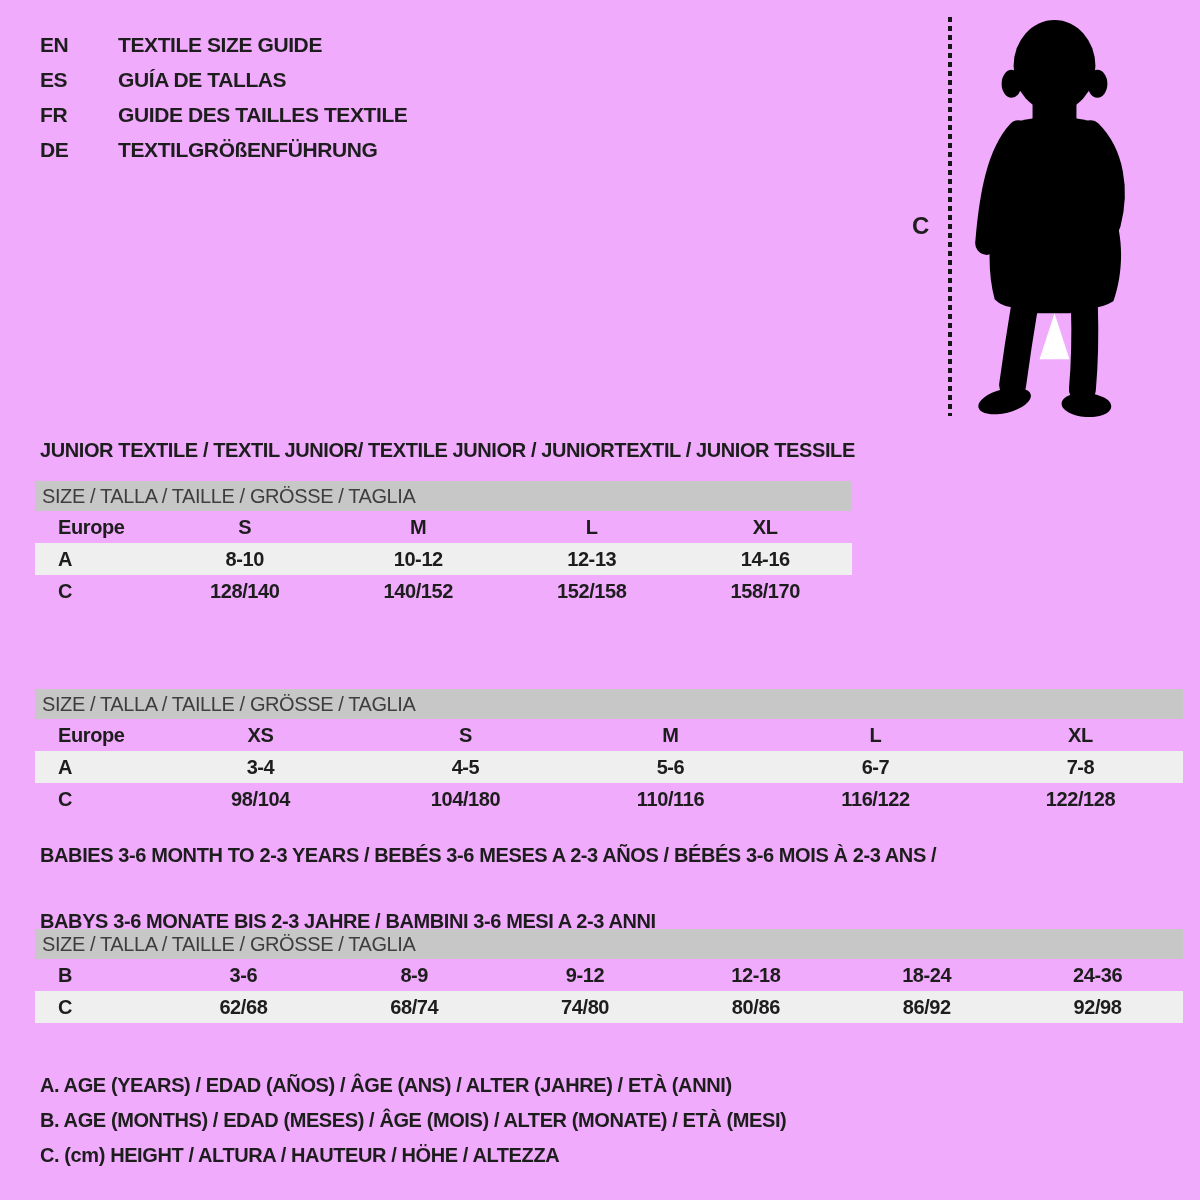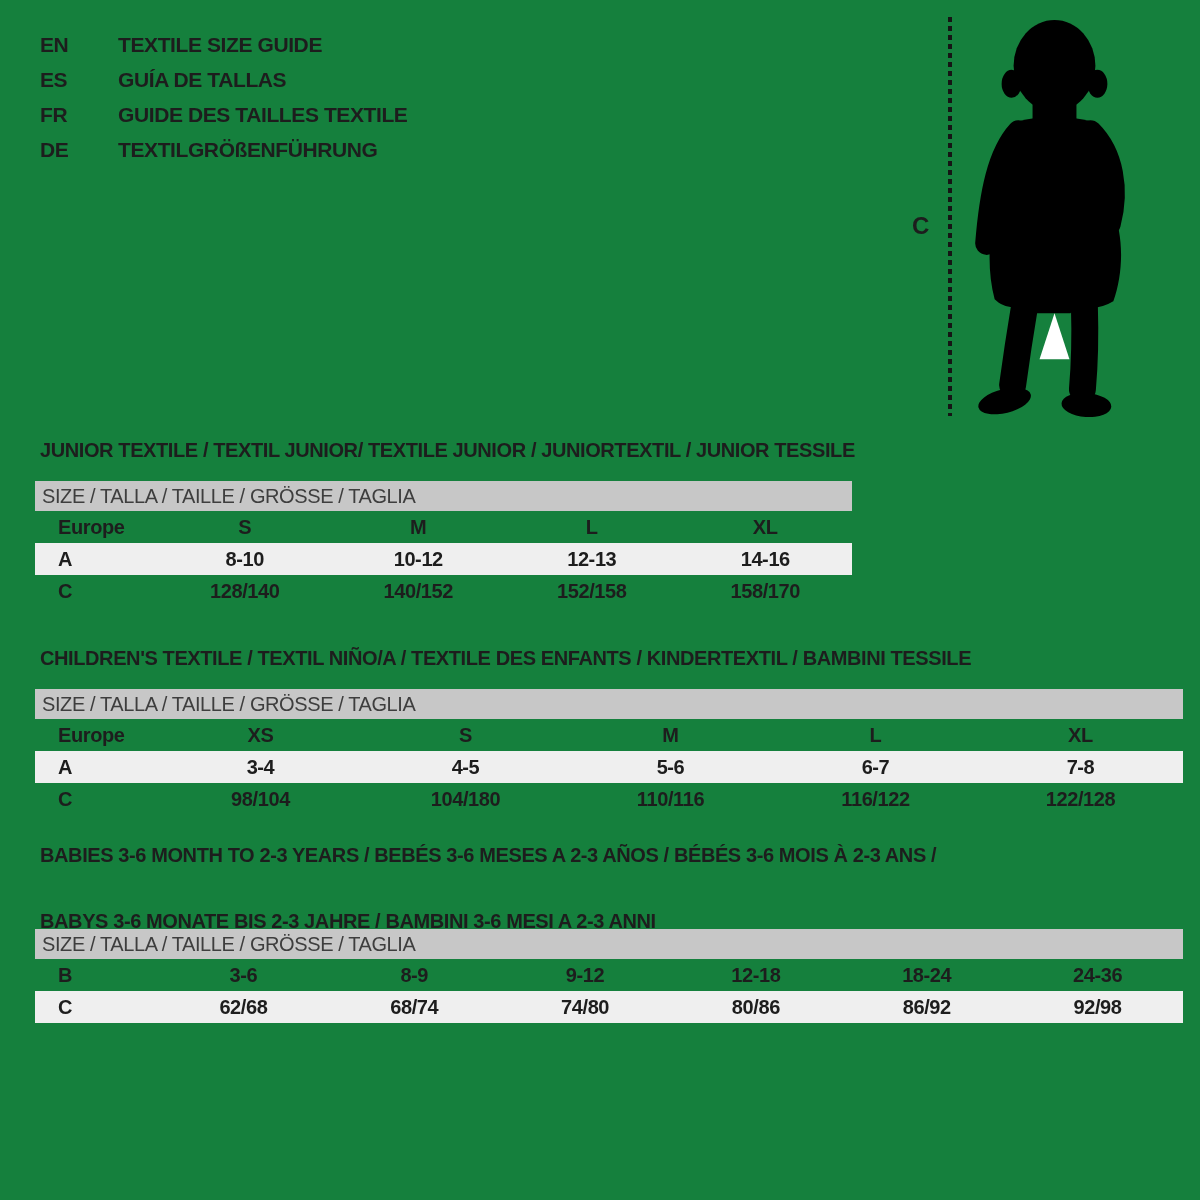--- a/index.html
+++ b/index.html
@@ -1,17 +1,17 @@
 <!DOCTYPE html>
 <html><head>
 <meta charset="utf-8">
 <style>
   html,body{margin:0;padding:0;background:#fff;}
   #canvas{
-    position:relative;width:1200px;height:1200px;background:#15803d;overflow:hidden;
+    position:relative;width:1200px;height:1200px;background:#f0abfc;overflow:hidden;
     font-family:"Liberation Sans","DejaVu Sans",sans-serif;
     color:#1d1d1d;-webkit-font-smoothing:antialiased;
   }
 
   
   #lang-block{position:absolute;left:40px;top:27px;}
   .lang-row{display:flex;height:35px;align-items:center;}
   .lang-code{width:78px;font-size:21px;font-weight:bold;letter-spacing:-0.4px;}
   .lang-title{font-size:21px;font-weight:bold;letter-spacing:-0.4px;}
 
@@ -104,21 +104,20 @@
     </div>
     <div class="tbl-row">
       <div class="cell-label">C</div>
       <div class="cell">128/140</div>
       <div class="cell">140/152</div>
       <div class="cell">152/158</div>
       <div class="cell">158/170</div>
     </div>
   </div>
 
-  <div class="sec-title" style="top:641px;">CHILDREN'S TEXTILE / TEXTIL NIÑO/A / TEXTILE DES ENFANTS / KINDERTEXTIL / BAMBINI TESSILE</div>
   <div class="tbl" style="top:689px;width:1148px;">
     <div class="tbl-head">SIZE / TALLA / TAILLE / GRÖSSE / TAGLIA</div>
     <div class="tbl-row">
       <div class="cell-label">Europe</div>
       <div class="cell">XS</div>
       <div class="cell">S</div>
       <div class="cell">M</div>
       <div class="cell">L</div>
       <div class="cell">XL</div>
     </div>
@@ -157,14 +156,19 @@
       <div class="cell-label">C</div>
       <div class="cell">62/68</div>
       <div class="cell">68/74</div>
       <div class="cell">74/80</div>
       <div class="cell">80/86</div>
       <div class="cell">86/92</div>
       <div class="cell">92/98</div>
     </div>
   </div>
 
+  <div id="legend-block">
+    <div class="legend-line">A. AGE (YEARS) / EDAD (AÑOS) / ÂGE (ANS) / ALTER (JAHRE) / ETÀ (ANNI)</div>
+    <div class="legend-line">B. AGE (MONTHS) / EDAD (MESES) / ÂGE (MOIS) / ALTER (MONATE) / ETÀ (MESI)</div>
+    <div class="legend-line">C. (cm) HEIGHT / ALTURA / HAUTEUR / HÖHE / ALTEZZA</div>
+  </div>
 
 </div>
 
 </body></html>

